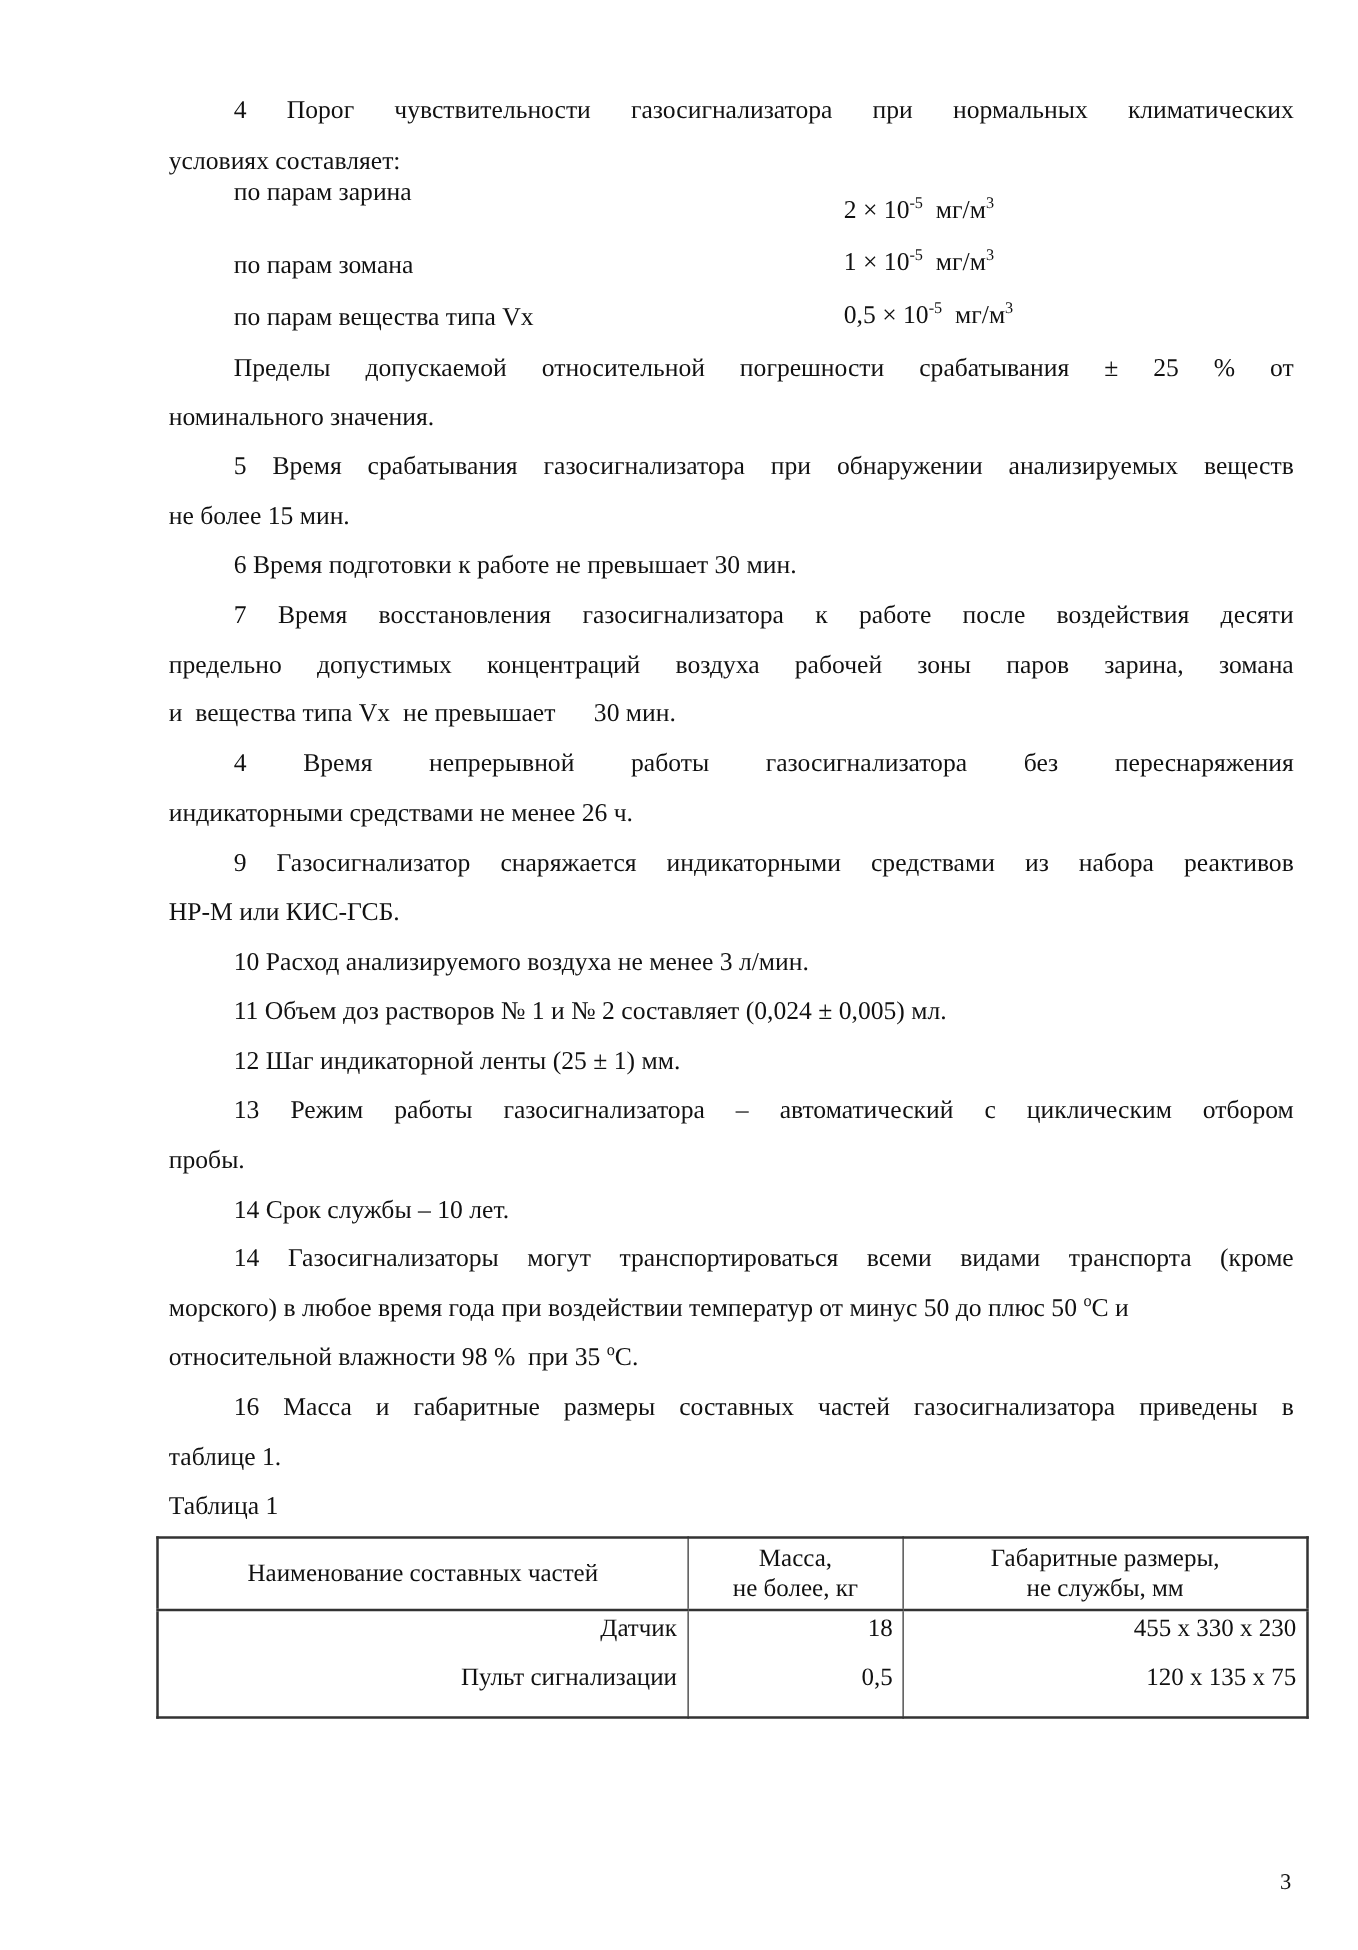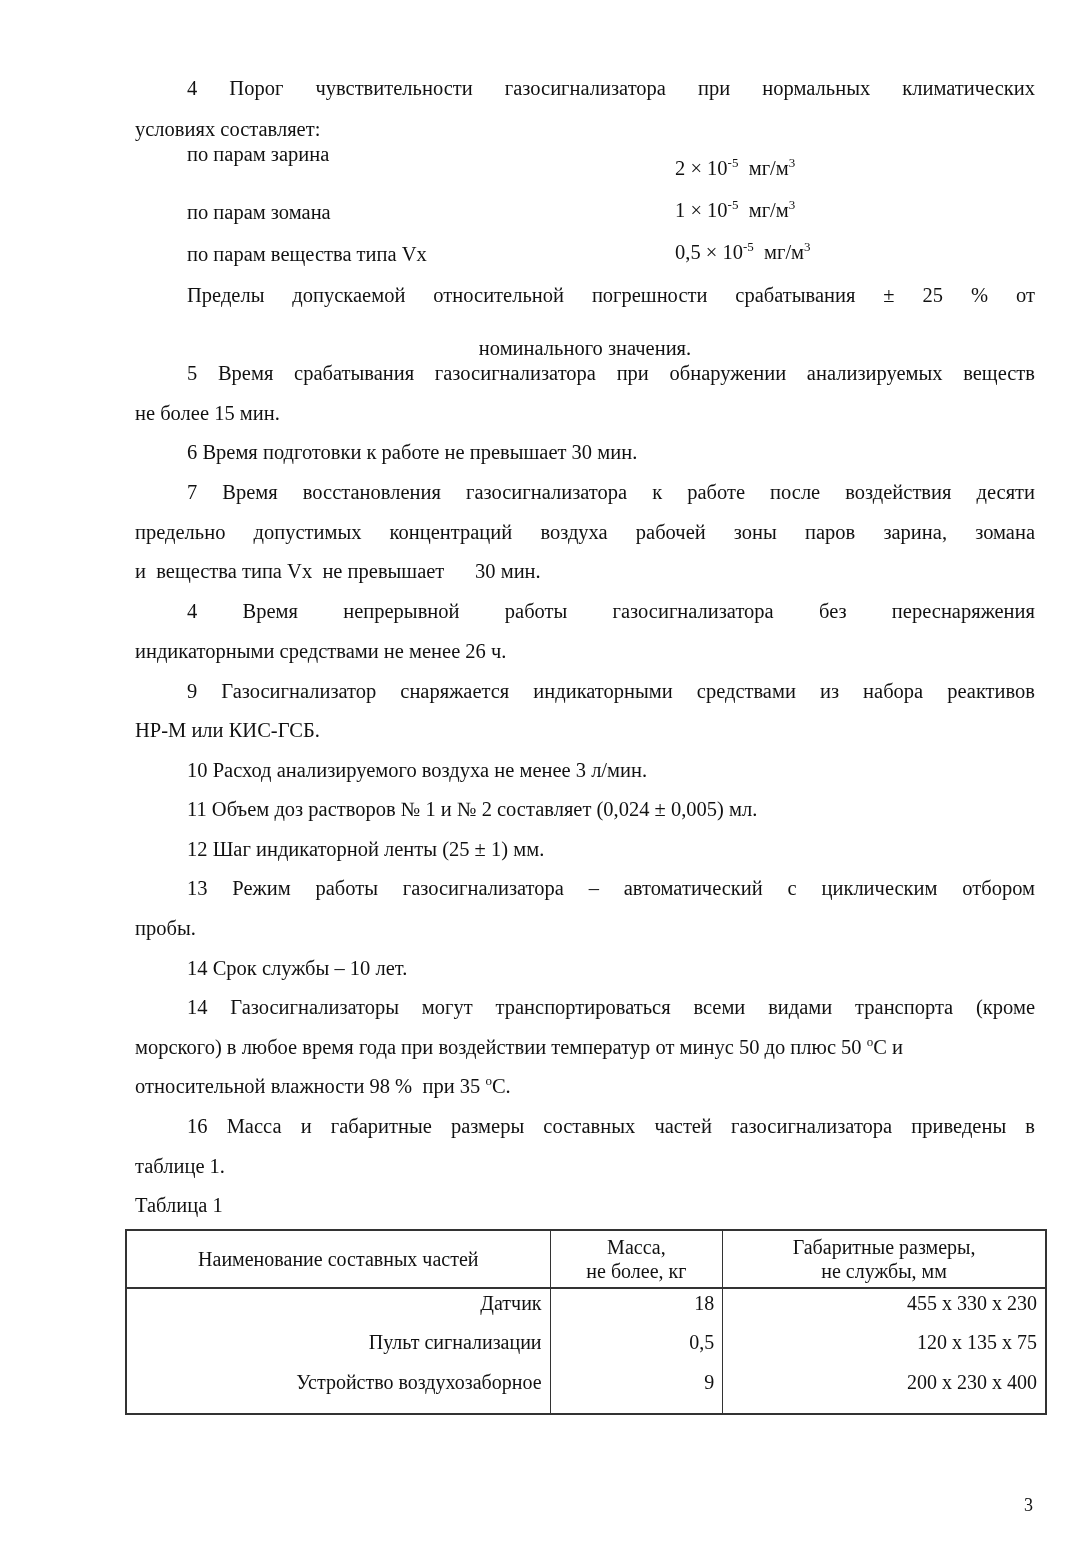--- a/index.html
+++ b/index.html
@@ -100,21 +100,21 @@
   <div class="value-col" style="top:198px;">
     <span>1 × 10</span><sup>-5</sup><span style="white-space:pre;">  мг/м</span><sup>3</sup>
   </div>
 
   <div class="line indent" style="top:242px;">по парам вещества типа Vx</div>
   <div class="value-col" style="top:240px;">
     <span>0,5 × 10</span><sup>-5</sup><span style="white-space:pre;">  мг/м</span><sup>3</sup>
   </div>
 
   <div class="line indent justify" style="top:283px;">Пределы допускаемой относительной погрешности срабатывания ± 25 % от</div>
-  <div class="line" style="top:336px;text-align:center;">номинального значения.</div>
+  <div class="line" style="top:322px;">номинального значения.</div>
 
   <div class="line indent justify" style="top:361px;">5  Время срабатывания газосигнализатора при обнаружении анализируемых веществ</div>
   <div class="line" style="top:401px;">не более 15 мин.</div>
 
   <div class="line indent" style="top:440px;">6  Время подготовки к работе не превышает 30 мин.</div>
 
   <div class="line indent justify" style="top:480px;">7 Время восстановления газосигнализатора к работе  после  воздействия десяти</div>
   <div class="line justify" style="top:520px;">предельно допустимых концентраций  воздуха  рабочей  зоны  паров  зарина,  зомана</div>
   <div class="line" style="top:559px; white-space:pre;">и  вещества типа Vx  не превышает      30 мин.</div>
 
@@ -164,22 +164,17 @@
       <tr>
         <td class="col-name">Датчик</td>
         <td class="col-mass">18</td>
         <td class="col-dims">455 х 330 х 230</td>
       </tr>
       <tr>
         <td class="col-name">Пульт сигнализации</td>
         <td class="col-mass">0,5</td>
         <td class="col-dims">120 х 135 х 75</td>
       </tr>
-      <tr>
-        <td class="col-name">Устройство воздухозаборное</td>
-        <td class="col-mass">9</td>
-        <td class="col-dims">200 х 230 х 400</td>
-      </tr>
     </tbody>
   </table>
 
   <div class="page-number">3</div>
 </div>
 
 </body></html>

